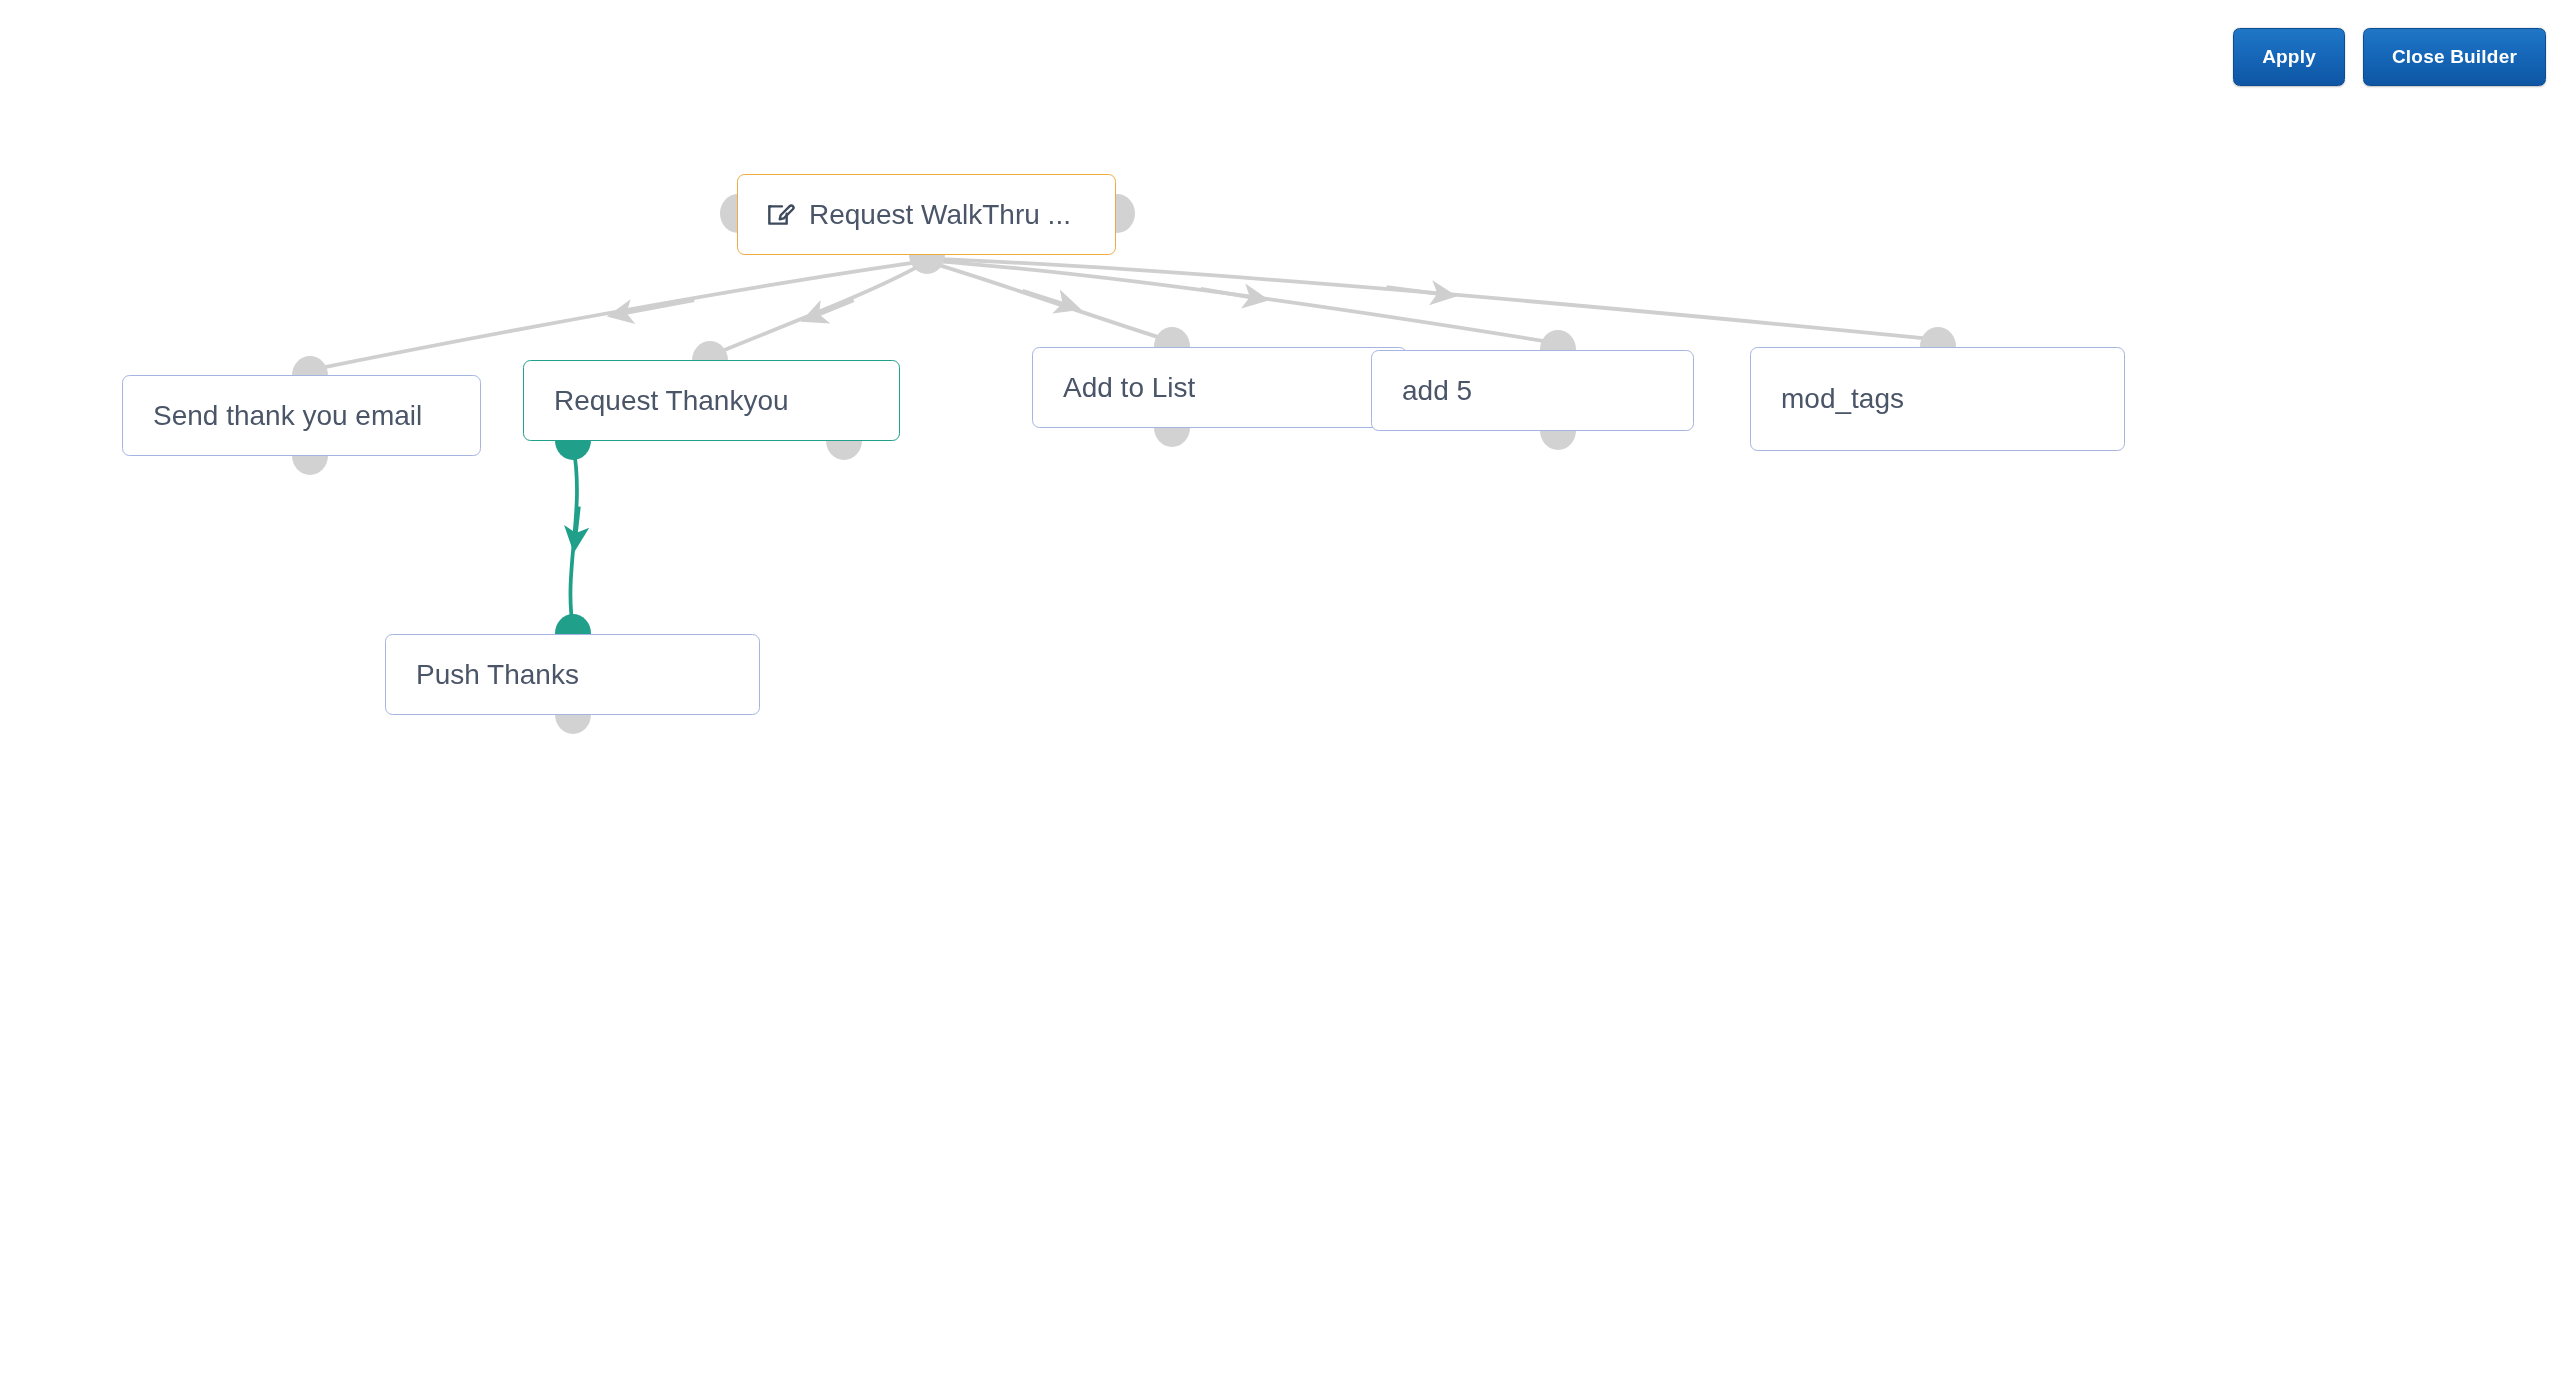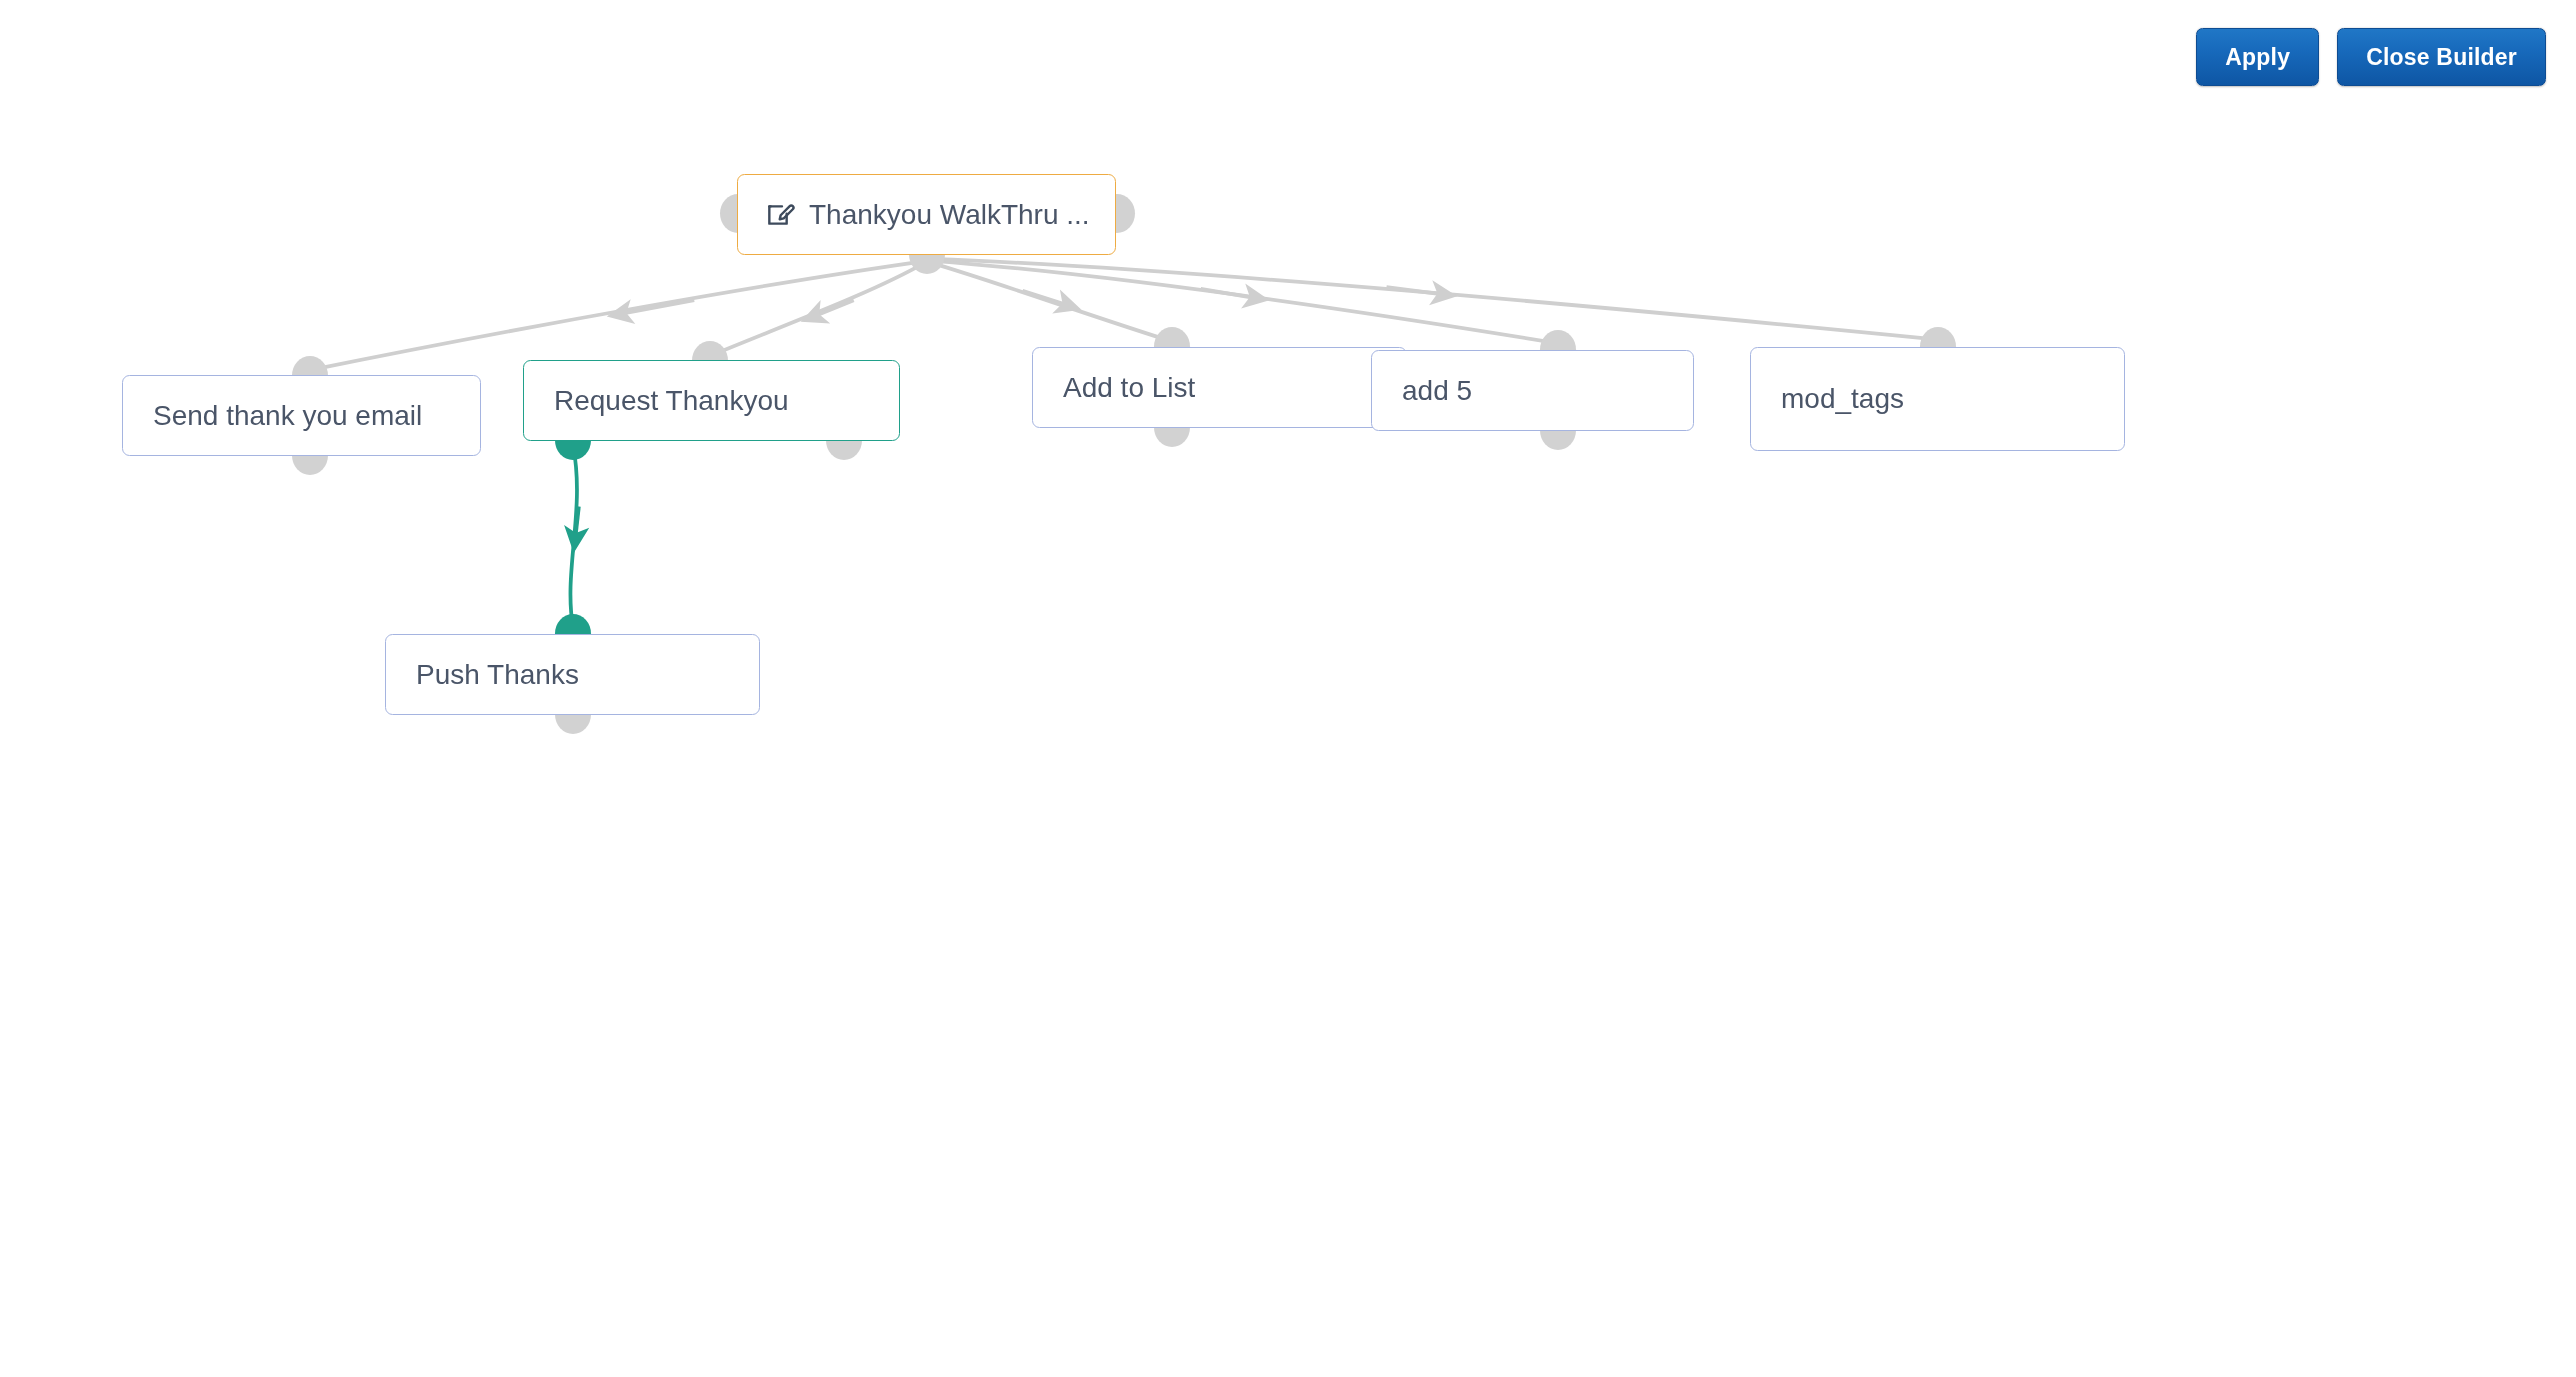--- a/index.html
+++ b/index.html
@@ -34,21 +34,21 @@
     display: inline-flex;
     align-items: center;
     justify-content: center;
     height: 58px;
     padding: 0 28px;
     margin-left: 18px;
     border: 0.9px solid #0e4c92;
     border-radius: 6.6px;
     background: linear-gradient(180deg, #2077c6 0%, #1769bb 40%, #0e56a4 100%);
     color: #ffffff;
-    font-size: 23px;
+    font-size: 19px;
     font-weight: bold;
     font-family: "Liberation Sans", "DejaVu Sans", sans-serif;
     letter-spacing: 0.2px;
     cursor: pointer;
     box-shadow: 0 0.9px 1.9px rgba(0,0,0,0.25);
     white-space: nowrap;
   }
 
   
   #canvas {
@@ -163,21 +163,21 @@
 
   <div class="handle behind" style="left:720px; top:194px;"></div>
   <div class="handle behind" style="left:1099px; top:194px;"></div>
   <div class="handle behind" style="left:909px; top:235px;"></div>
   <div class="node orange" style="left:737px; top:174px; width:379px; height:81px;">
     <svg class="edit-icon" viewBox="0 0 24 24" fill="none" stroke="currentColor" stroke-width="1.8" stroke-linecap="round" stroke-linejoin="round">
       <path d="M4 5.5 h9.5 M4 5.5 v13 h13 v-7.5"></path>
       <path d="M4 5.5 h1"></path>
       <path d="M12.5 12.2 l6.8 -6.8 a1.6 1.6 0 0 1 2.3 2.3 l-6.8 6.8 l-3 0.7 l0.7 -3 z"></path>
     </svg>
-    <span class="node-label">Thankyou WalkThru ...</span>
+    <span class="node-label">Request WalkThru ...</span>
   </div>
 
   <div class="handle behind" style="left:292px; top:356px;"></div>
   <div class="handle behind" style="left:292px; top:436px;"></div>
   <div class="node" style="left:122px; top:375px; width:359px; height:81px;">
     <span class="node-label">Send thank you email</span>
   </div>
 
   <div class="handle behind" style="left:692px; top:341px;"></div>
   <div class="handle teal behind" style="left:555px; top:421px;"></div>

